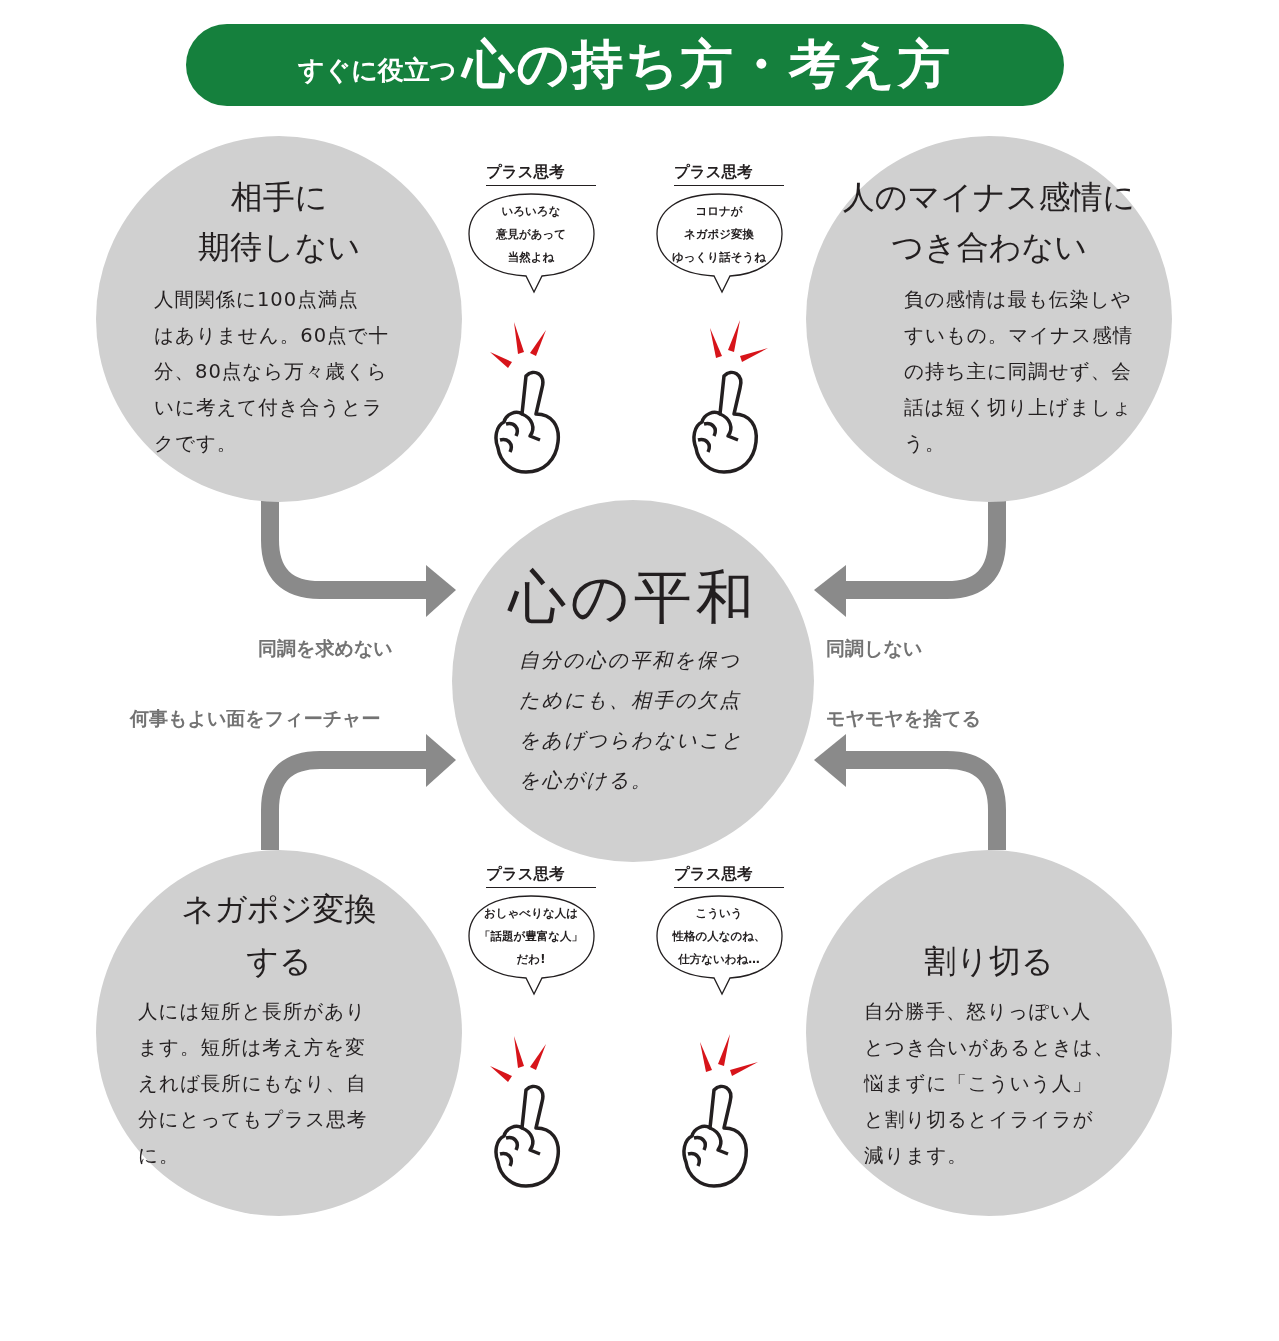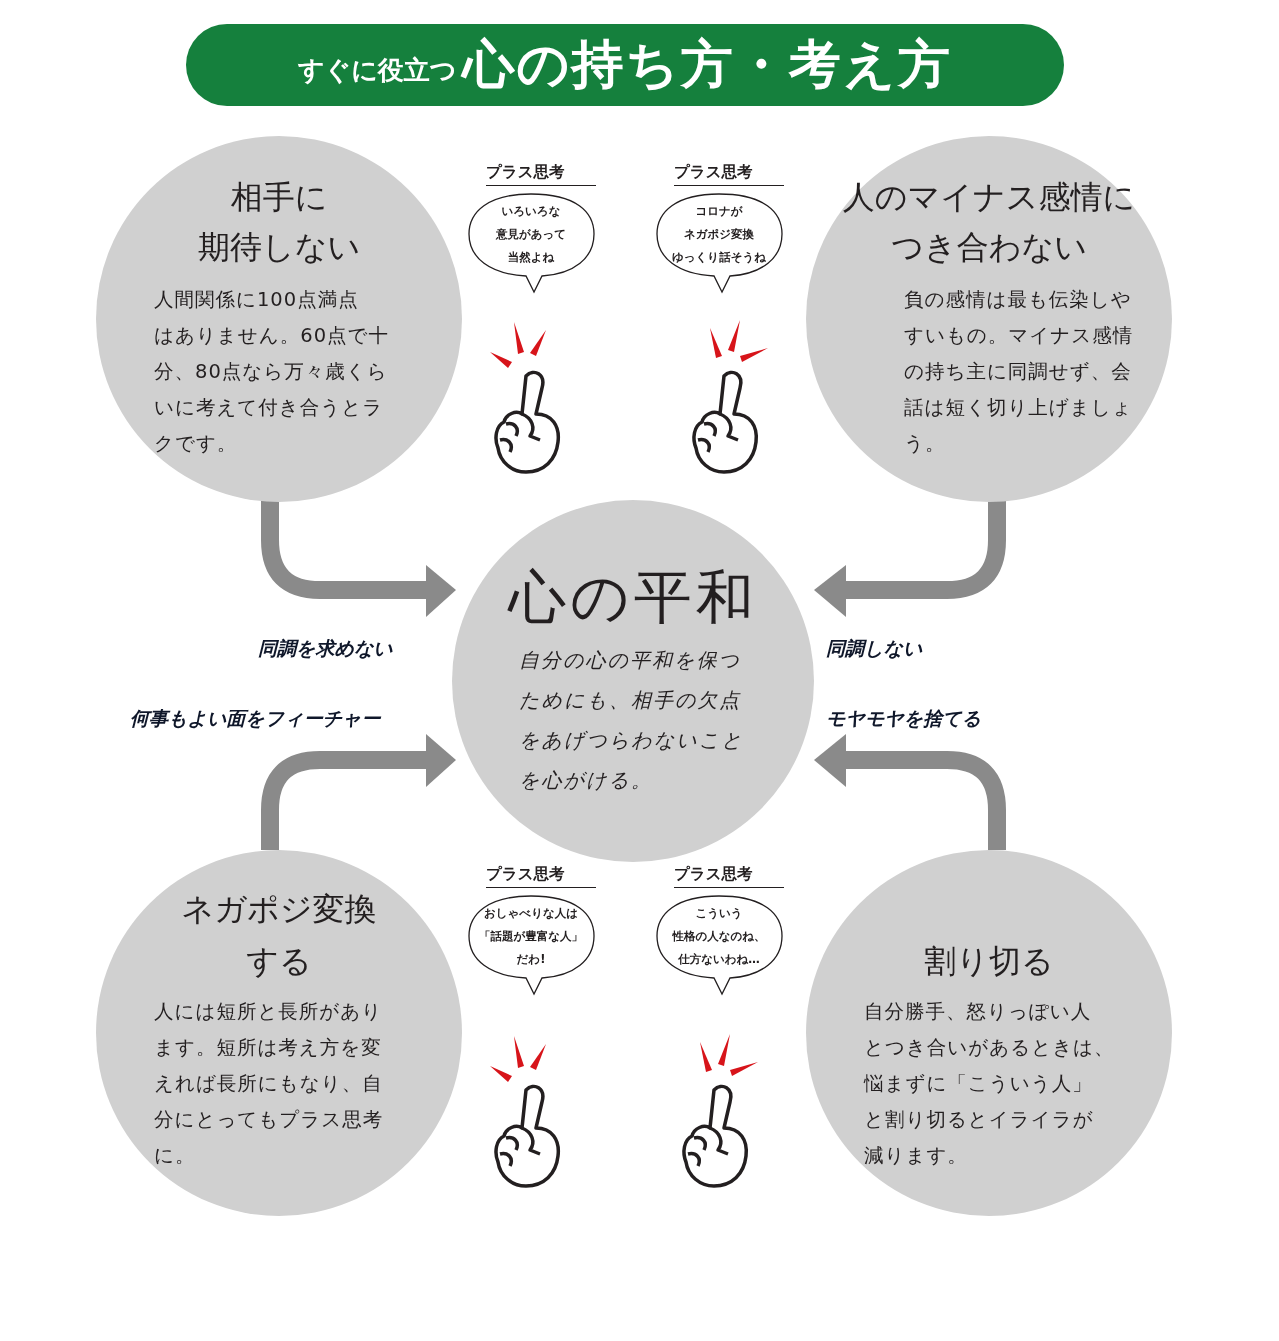--- a/index.html
+++ b/index.html
@@ -23,21 +23,21 @@
   .c-tl { left:96px; top:136px; width:366px; height:366px; }
   .c-tr { left:806px; top:136px; width:366px; height:366px; }
   .c-bl { left:96px; top:850px; width:366px; height:366px; }
   .c-br { left:806px; top:850px; width:366px; height:366px; }
   .c-center { left:452px; top:500px; width:362px; height:362px; }
 
   .c-center .c-title { font-size:58px; line-height:70px; top:62px; letter-spacing:4px; }
   .c-center .c-body { left:67px; top:140px; font-size:20px; line-height:40px; letter-spacing:2px;font-style:italic; }
 
   
-  .side-label { font-weight:bold; font-size:19px; color:#0f172a; white-space:nowrap;font-style:italic; }
+  .side-label { font-weight:bold; font-size:19px; color:#737373; white-space:nowrap; }
 
   
   .plus-head { font-weight:bold; font-size:15.5px; color:#231f20; text-align:left;
                width:110px; border-bottom:1.5px solid #231f20; padding-bottom:2px; }
   .bubble { width:130px; height:88px; }
   .bubble-text { position:absolute; left:0; top:0; width:130px; height:88px; display:flex;
                  flex-direction:column; align-items:center; justify-content:center;
                  font-size:11.5px; font-weight:bold; line-height:23px; color:#231f20; }
   .hand { width:86px; height:170px; }
 </style>
@@ -92,21 +92,21 @@
   <div class="c-title">心の平和</div>
   <div class="c-body">自分の心の平和を保つ
 ためにも、相手の欠点
 をあげつらわないこと
 を心がける。</div>
 </div>
 
 <div class="abs circle c-bl">
   <div class="c-title" style="top:34px;">ネガポジ変換</div>
   <div class="c-title" style="top:86px;">する</div>
-  <div class="c-body" style="left:58px;top:144px;">人には短所と長所があり
+  <div class="c-body" style="left:42px;top:144px;">人には短所と長所があり
 ます。短所は考え方を変
 えれば長所にもなり、自
 分にとってもプラス思考
 に。</div>
 </div>
 
 <div class="abs circle c-br">
   <div class="c-title" style="top:86px;">割り切る</div>
   <div class="c-body" style="left:58px;top:144px;">自分勝手、怒りっぽい人
 とつき合いがあるときは、

